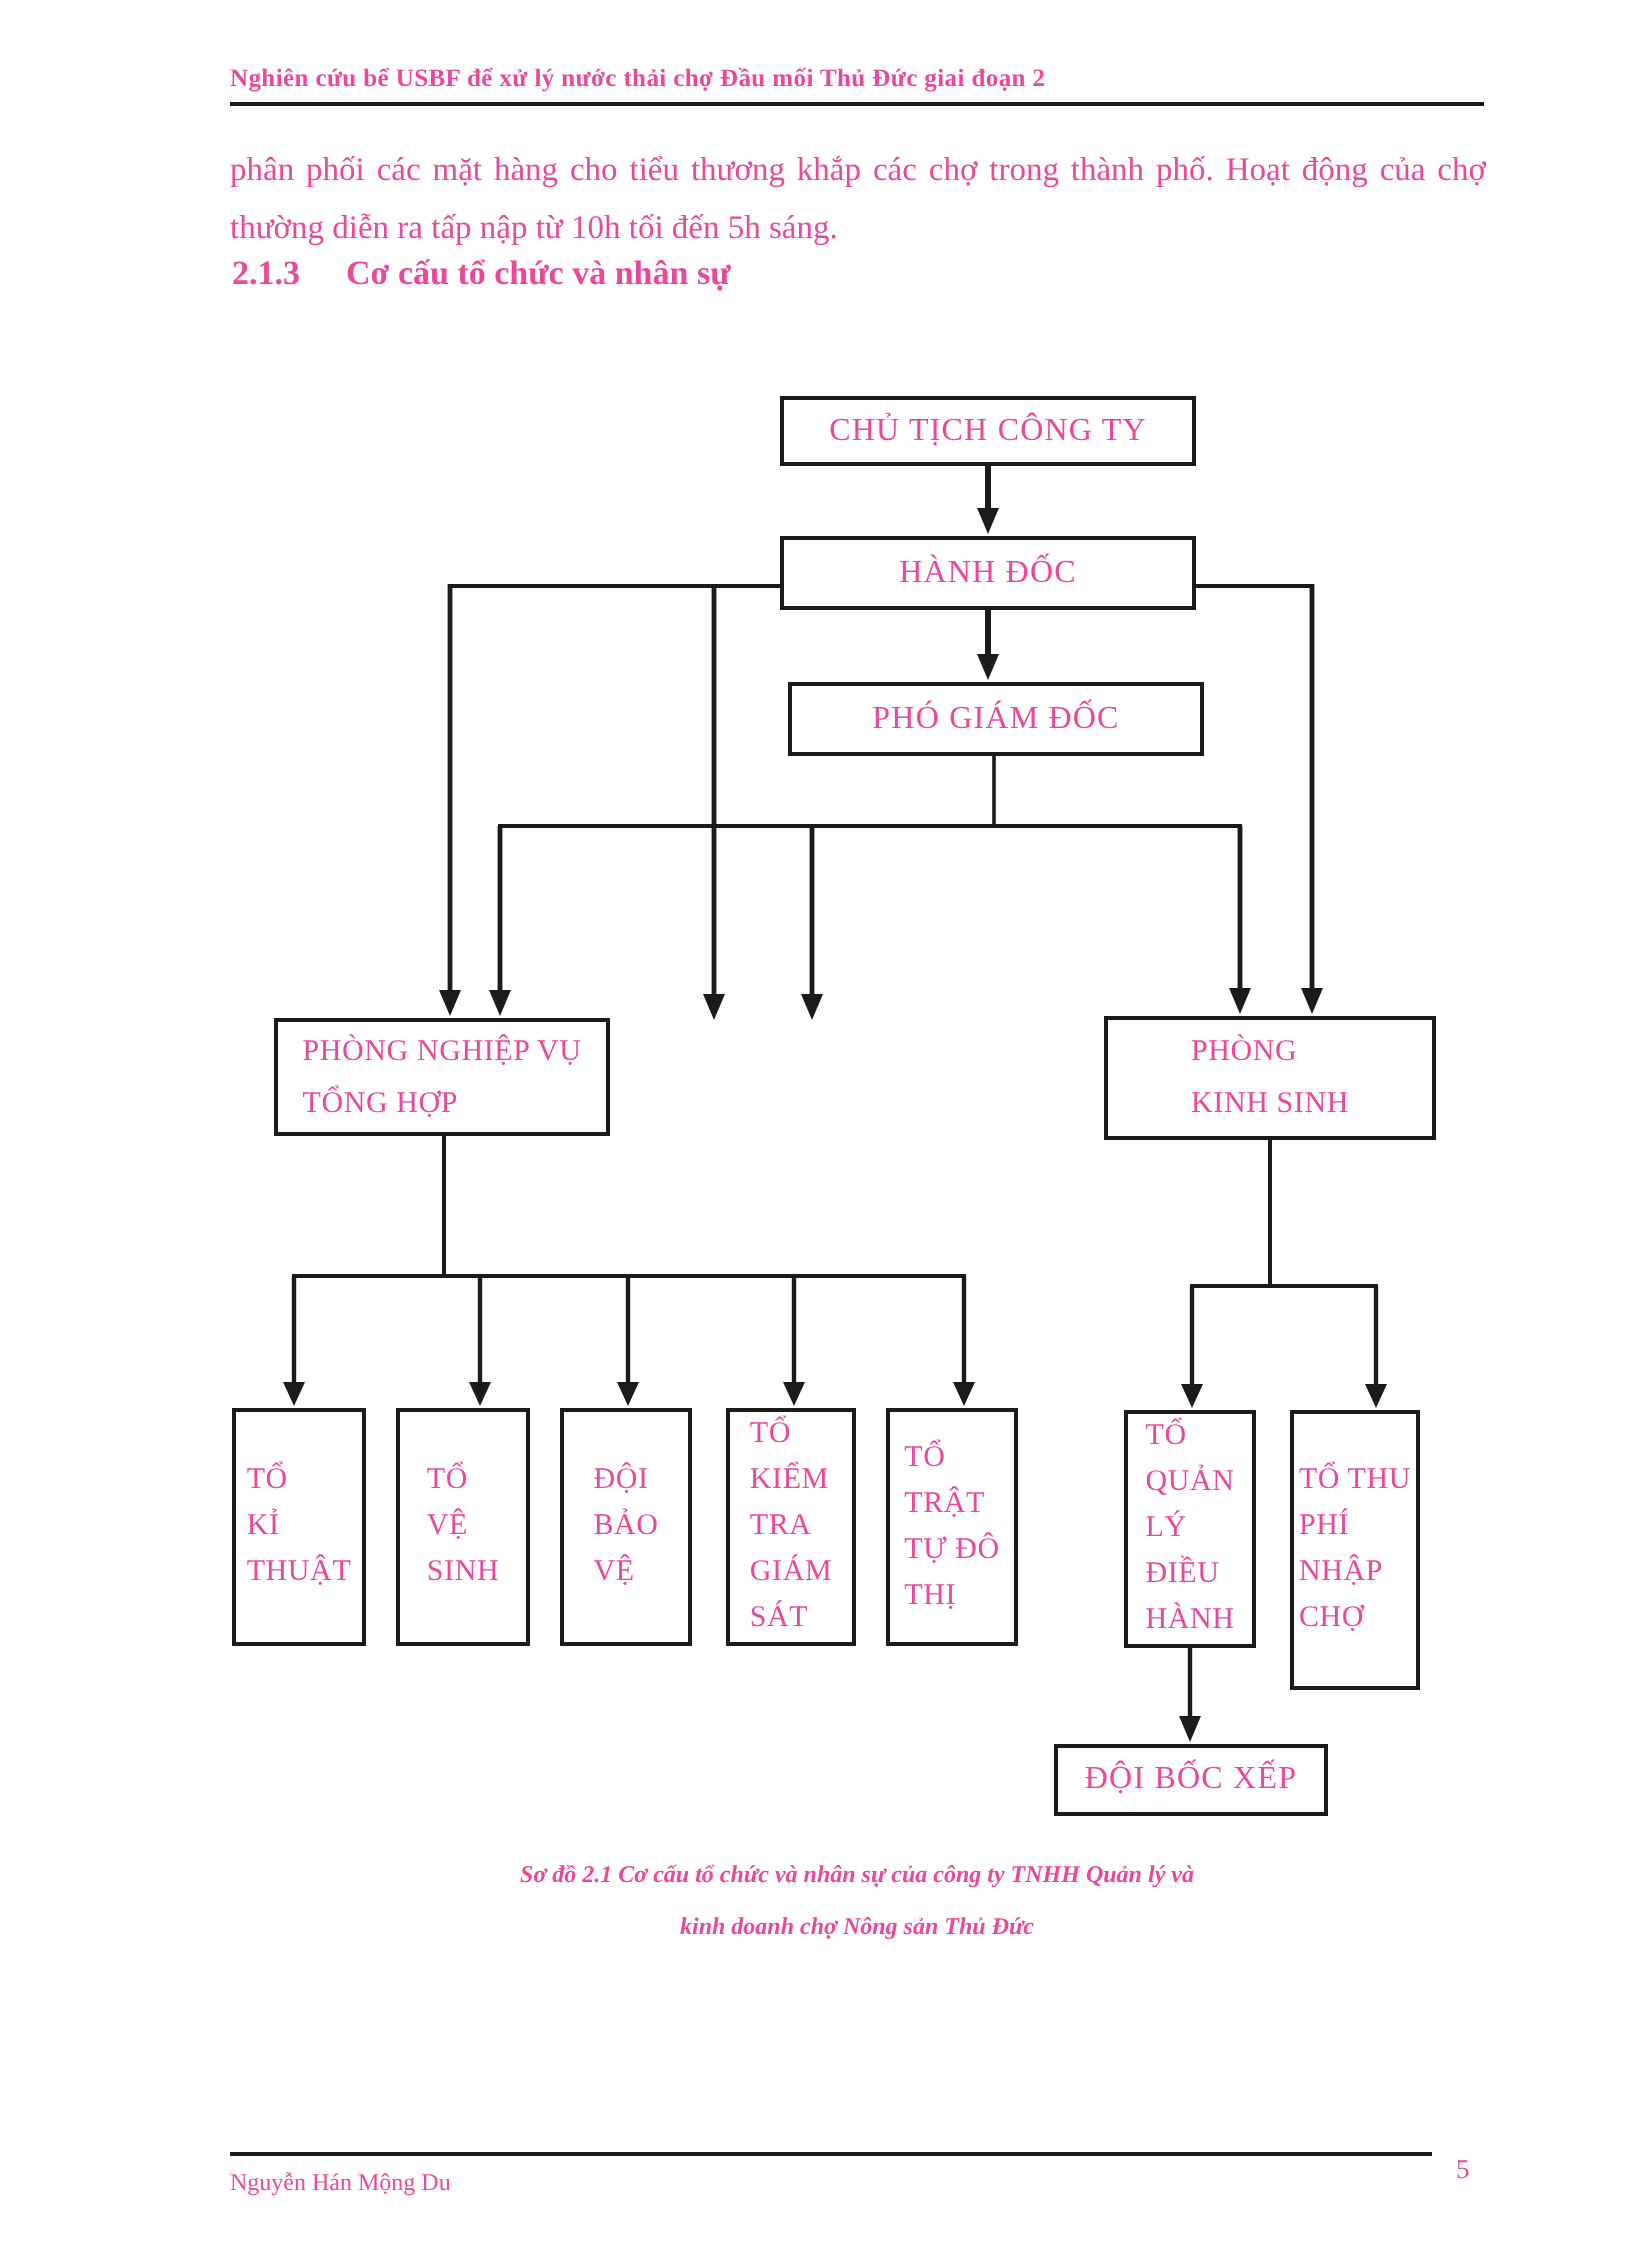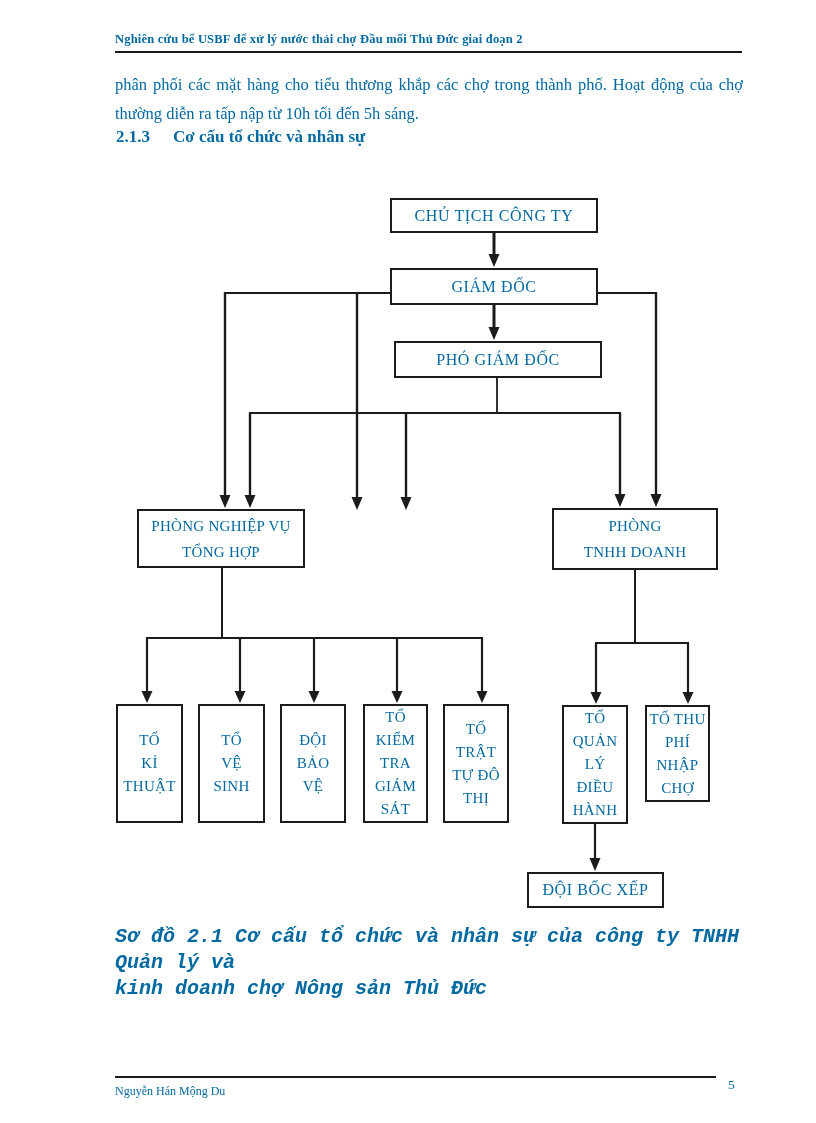--- a/index.html
+++ b/index.html
@@ -3,21 +3,21 @@
 <meta charset="utf-8">
 <style>
   html, body { margin: 0; padding: 0; background: #e8e8e8; }
   .page {
     position: relative;
     width: 816px;
     height: 1123px;
     margin: 0 auto;
     background: #ffffff;
     font-family: "Liberation Serif", "DejaVu Serif", serif;
-    color: #0369a1;
+    color: #ec4899;
     overflow: hidden;
   }
   
   .running-head {
     position: absolute; left: 115px; top: 32px; width: 627px;
     font-size: 12.5px; font-weight: 600; letter-spacing: 0.2px;
   }
   .header-rule {
     position: absolute; left: 115px; top: 51px; width: 627px;
     border-top: 2px solid #1b1b1b;
@@ -35,30 +35,30 @@
   .section-heading .sec-num { margin-right: 23px; }
   
   .diagram { position: absolute; inset: 0; }
   .connectors { position: absolute; left: 0; top: 0; }
   .node {
     position: absolute; box-sizing: border-box;
     border: 2px solid #1b1b1b; background: #ffffff;
     display: flex; align-items: center; justify-content: center;
   }
   .node span {
-    white-space: pre-line; text-align: center;
+    white-space: pre-line; text-align: left;
     font-size: 15px; line-height: 23px; letter-spacing: 0.3px;
   }
   .node.lvl-top span { font-size: 16px; line-height: 20px; letter-spacing: 0.6px; }
   .node.lvl-dept span { font-size: 15px; line-height: 26px; }
   
   .figure-caption {
     position: absolute; left: 115px; top: 924px; width: 627px;
-    font-size: 20px; font-weight: bold; font-style: italic;
-    text-align: left; line-height: 26px; white-space: pre-line; font-family: Liberation Mono, monospace;
+    font-size: 12px; font-weight: bold; font-style: italic;
+    text-align: center; line-height: 26px; white-space: pre-line;
   }
   
   .footer-rule {
     position: absolute; left: 115px; top: 1076px; width: 601px;
     border-top: 2px solid #1b1b1b;
   }
   .footer-author {
     position: absolute; left: 115px; top: 1084px;
     font-size: 12px; 
   }
@@ -132,33 +132,33 @@
         <polygon points="590.5,692 601.5,692 596,704"></polygon>
         <polygon points="682.5,692 693.5,692 688,704"></polygon>
         <polygon points="589.5,858 600.5,858 595,871"></polygon>
       </g>
     </svg>
 
     <div class="node lvl-top" style="left:390px;top:198px;width:208px;height:35px">
       <span>CHỦ TỊCH CÔNG TY</span>
     </div>
     <div class="node lvl-top" style="left:390px;top:268px;width:208px;height:37px">
-      <span>GIÁM ĐỐC</span>
+      <span>HÀNH ĐỐC</span>
     </div>
     <div class="node lvl-top" style="left:394px;top:341px;width:208px;height:37px">
       <span>PHÓ GIÁM ĐỐC</span>
     </div>
 
     <div class="node lvl-dept" style="left:137px;top:509px;width:168px;height:59px">
       <span>PHÒNG NGHIỆP VỤ
 TỔNG HỢP</span>
     </div>
     <div class="node lvl-dept" style="left:552px;top:508px;width:166px;height:62px">
       <span>PHÒNG
-TNHH DOANH</span>
+KINH SINH</span>
     </div>
 
     <div class="node" style="left:116px;top:704px;width:67px;height:119px">
       <span>TỔ
 KỈ
 THUẬT</span>
     </div>
     <div class="node" style="left:198px;top:704px;width:67px;height:119px">
       <span>TỔ
 VỆ
@@ -182,21 +182,21 @@
 TỰ ĐÔ
 THỊ</span>
     </div>
     <div class="node" style="left:562px;top:705px;width:66px;height:119px">
       <span>TỔ
 QUẢN
 LÝ
 ĐIỀU
 HÀNH</span>
     </div>
-    <div class="node" style="left:645px;top:705px;width:65px;height:97px">
+    <div class="node" style="left:645px;top:705px;width:65px;height:140px">
       <span>TỔ THU
 PHÍ
 NHẬP
 CHỢ</span>
     </div>
 
     <div class="node lvl-top" style="left:527px;top:872px;width:137px;height:36px">
       <span>ĐỘI BỐC XẾP</span>
     </div>
   </div>

